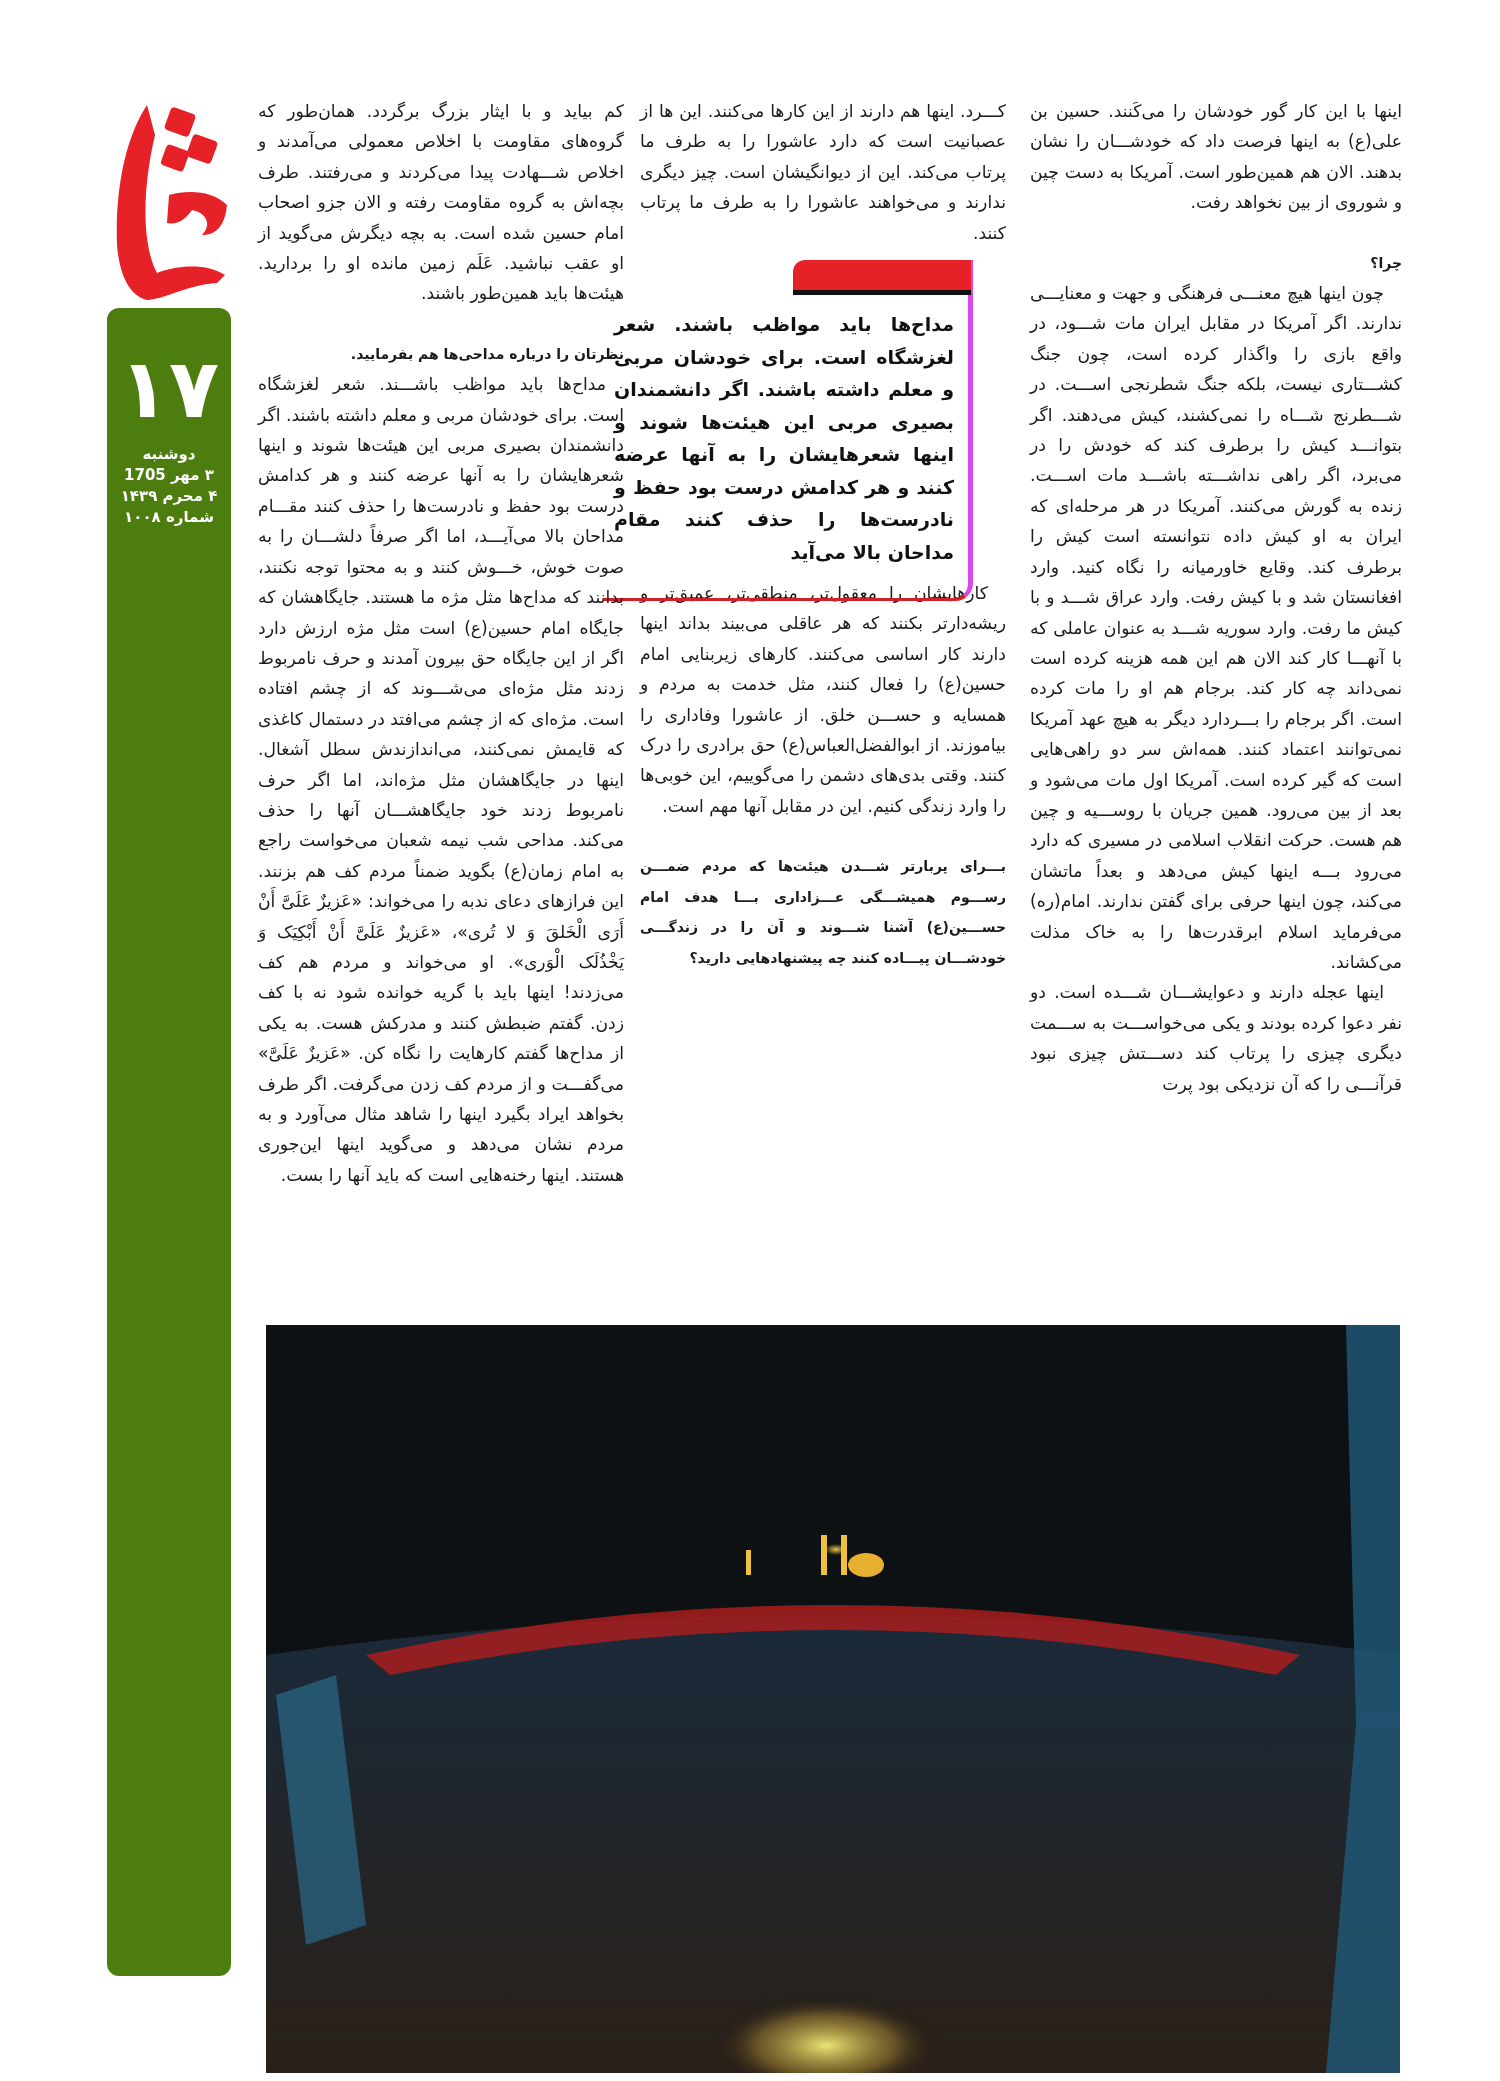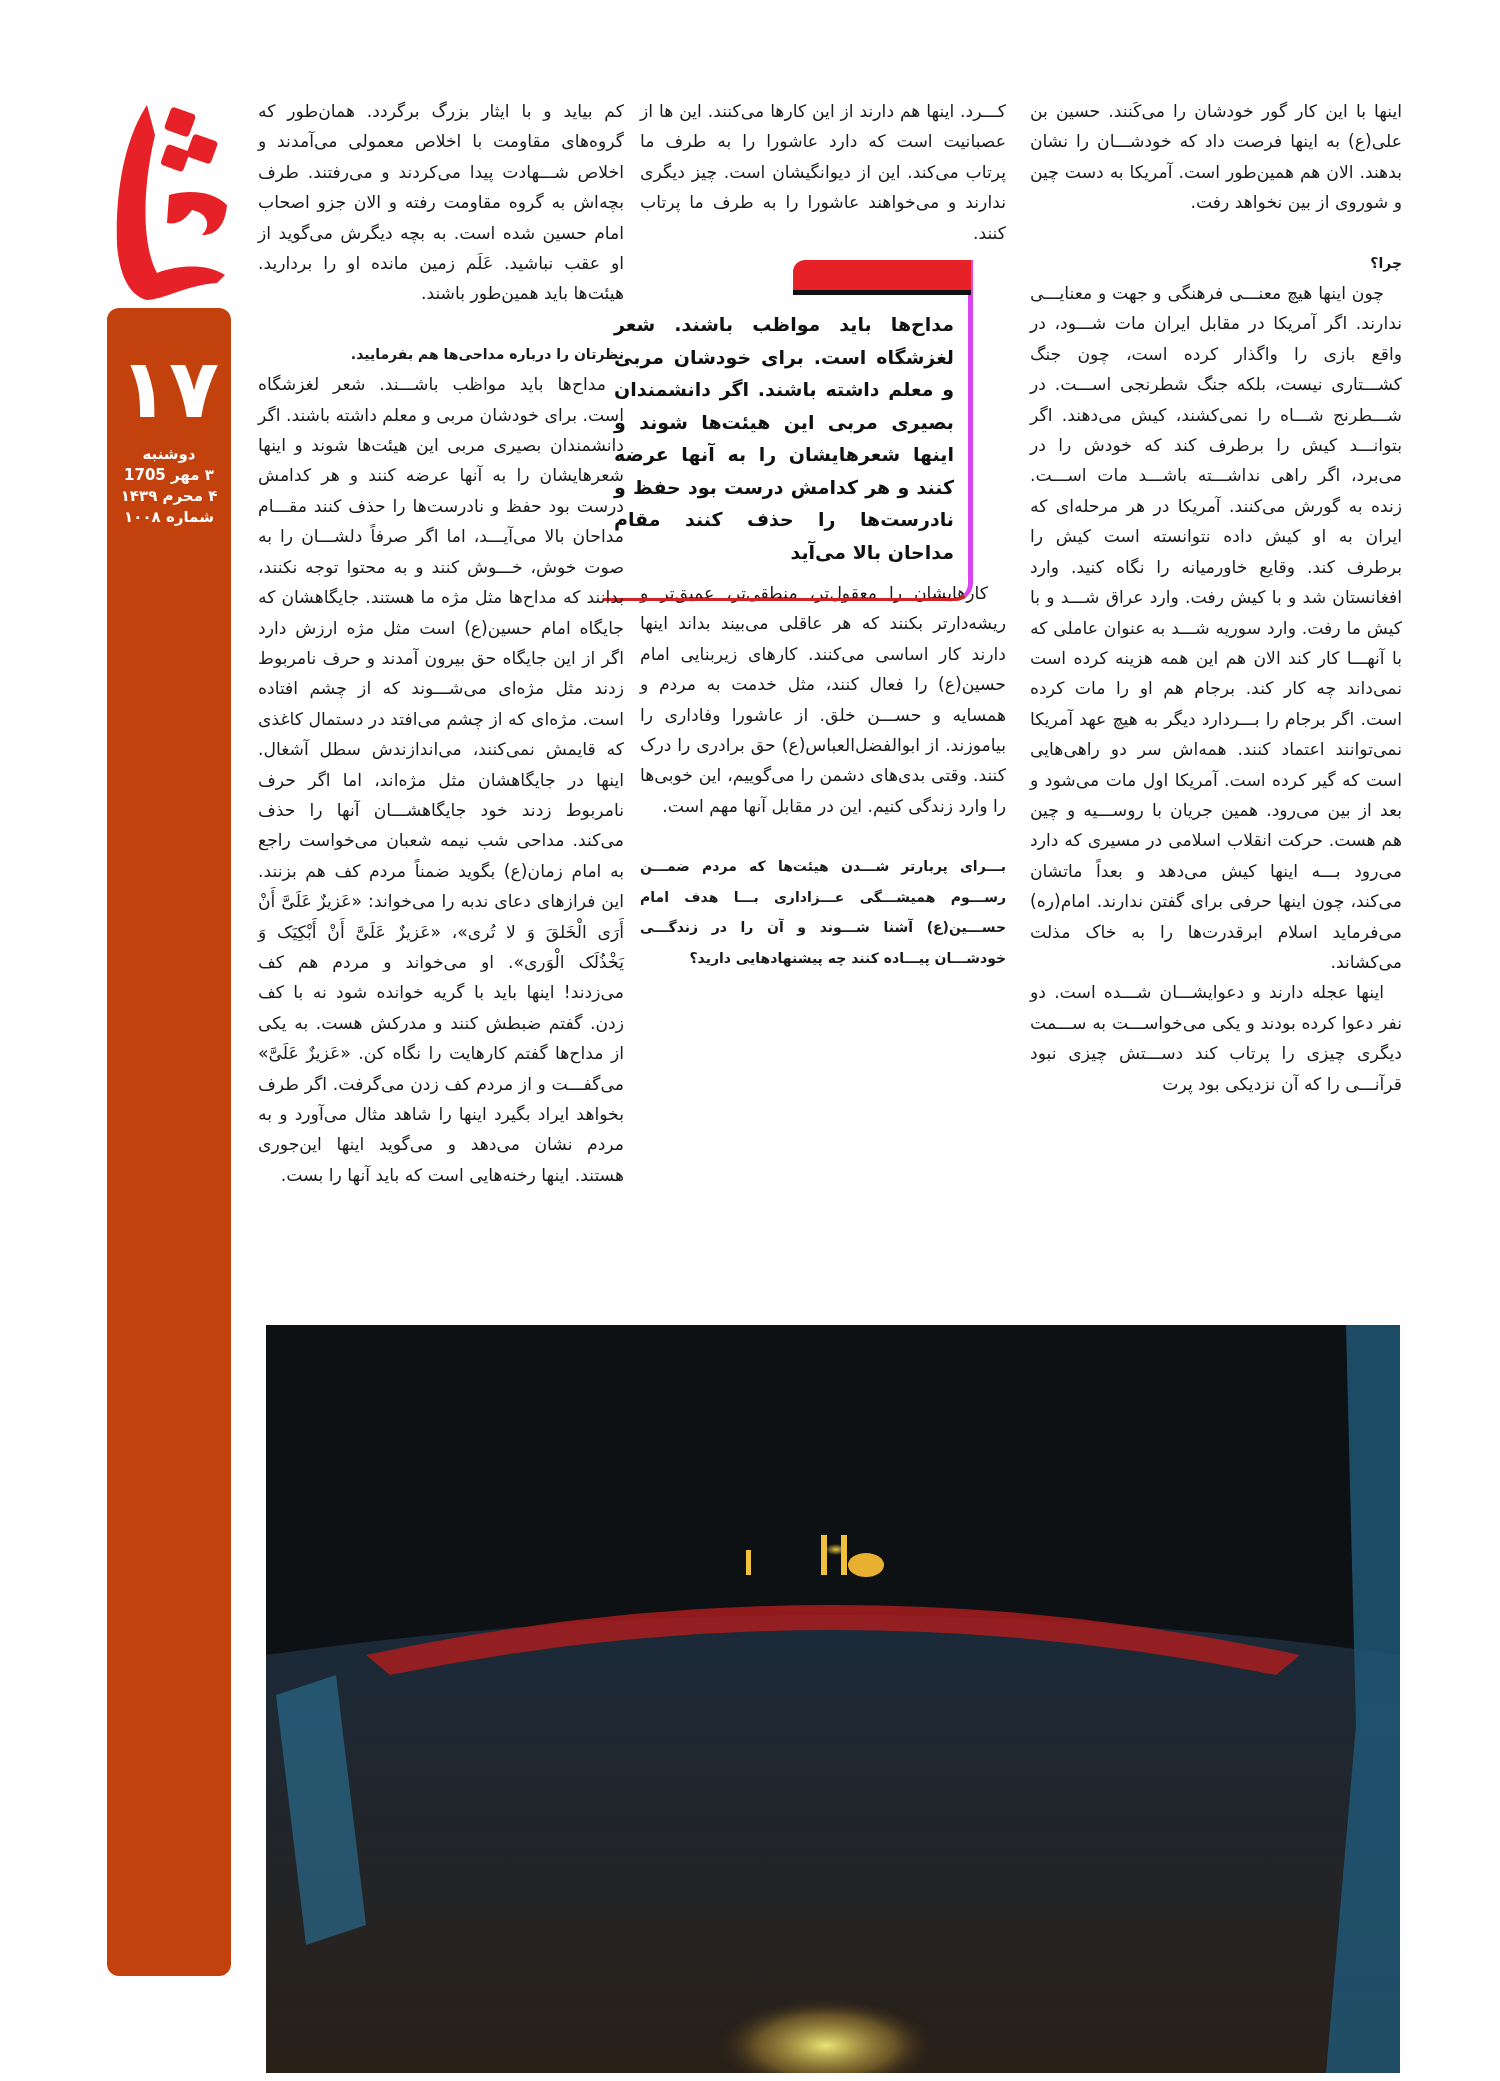--- a/index.html
+++ b/index.html
@@ -1,21 +1,21 @@
 <!DOCTYPE html>
 <html><head>
 <meta charset="utf-8">
 <style>
   html, body { margin: 0; padding: 0; background: #ffffff; }
   body { width: 1500px; height: 2081px; position: relative; overflow: hidden;
          font-family: "DejaVu Sans", sans-serif; color: #1a1a1a; }
   .logo { position: absolute; left: 107px; top: 95px; width: 125px; height: 210px; }
   .logo svg { width: 100%; height: 100%; }
   .sidebar { position: absolute; left: 107px; top: 308px; width: 124px; height: 1668px;
-             background: #c2410c; border-radius: 12px; color: #fff; text-align: center; }
+             background: #4d7c0f; border-radius: 12px; color: #fff; text-align: center; }
   .page-num { margin-top: 40px; font-size: 82px; font-weight: bold; line-height: 1; letter-spacing: 2px; direction: rtl; }
   .meta { margin-top: 14px; font-size: 15px; font-weight: bold; line-height: 21px; direction: rtl; }
   .col { position: absolute; direction: rtl; text-align: justify; font-size: 17.2px; line-height: 30.4px; }
   .col p { margin: 0; }
   .col h3 { margin: 0; font-size: 14px; line-height: 30.4px; font-weight: bold; }
   .indent { text-indent: 18px; }
   .col1 { left: 1030px; top: 96px; width: 372px; }
   .col2 { left: 640px; top: 96px; width: 366px; }
   .col3 { left: 258px; top: 96px; width: 366px; }
   .pull { position: absolute; left: 604px; top: 260px; width: 364px; height: 338px;

